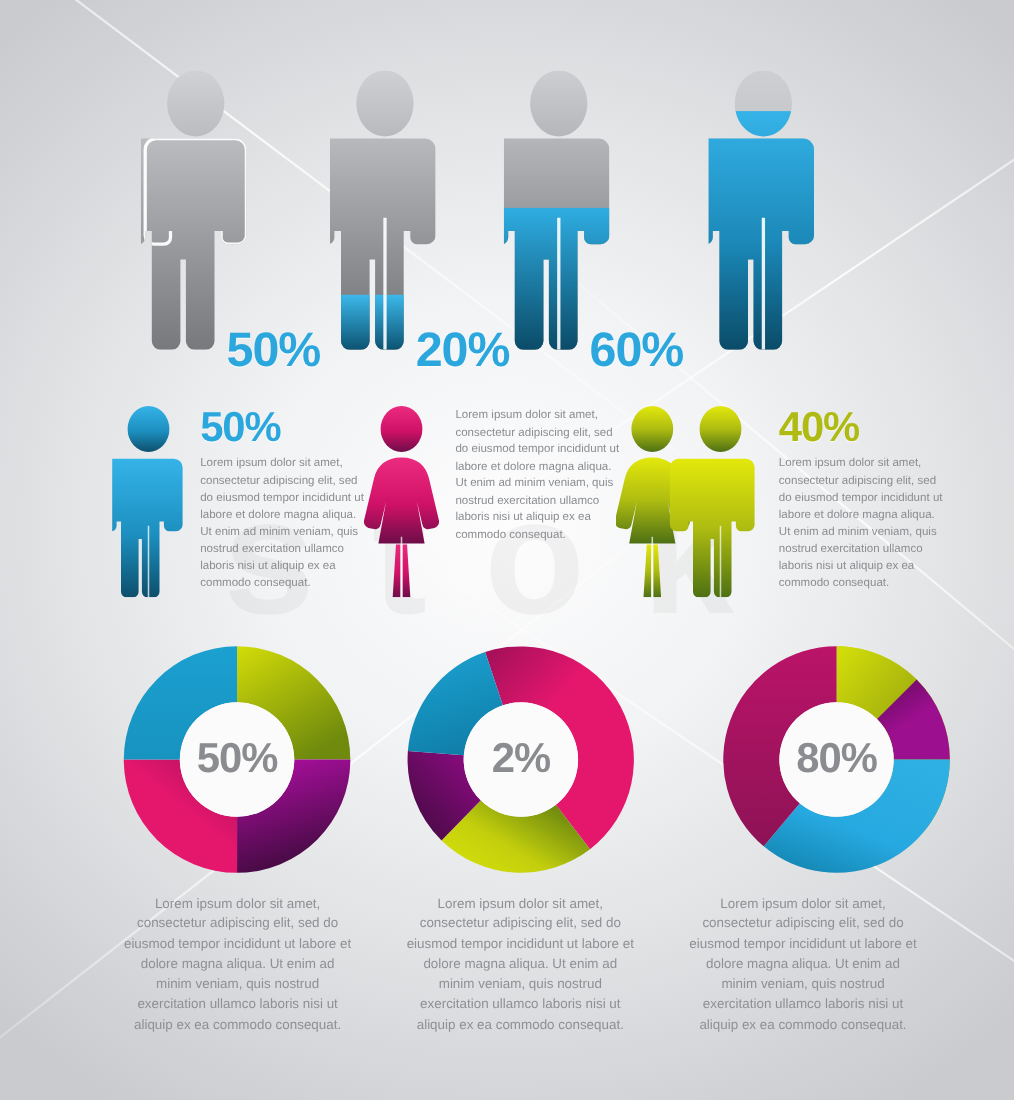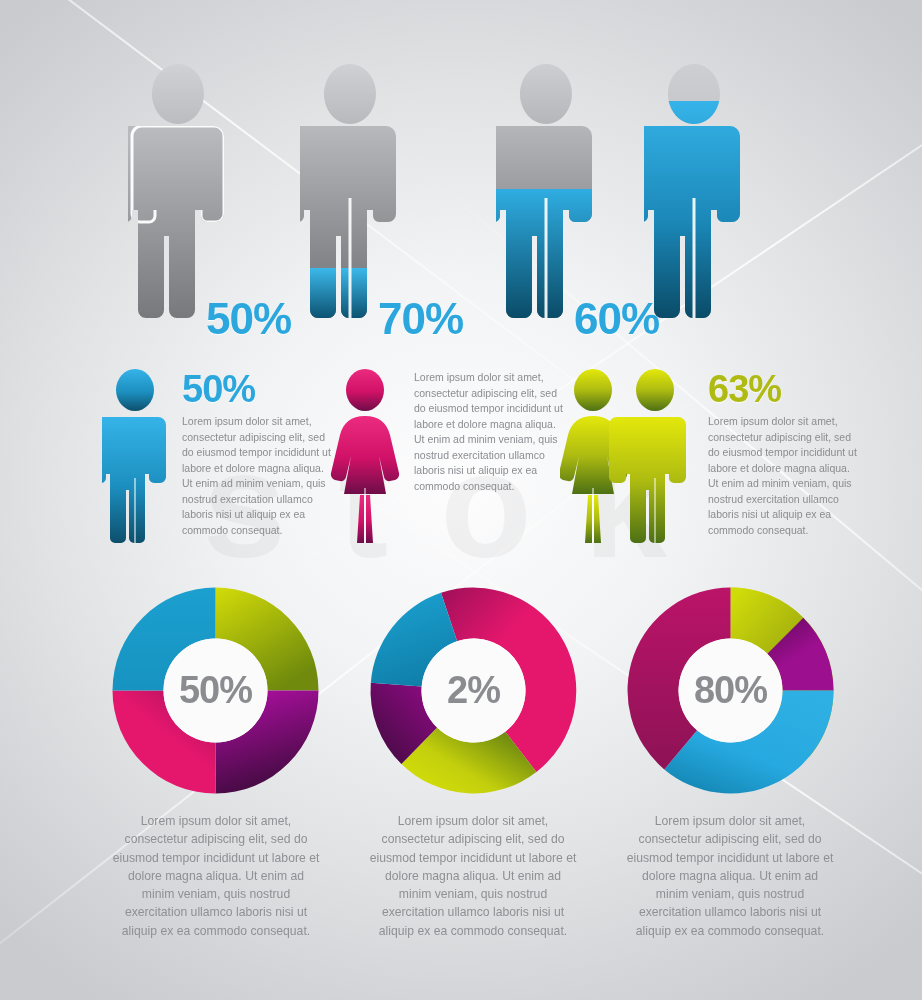--- a/index.html
+++ b/index.html
@@ -222,24 +222,24 @@
           </defs>
           <g clip-path="url(#cM2)">
             <rect x="0" y="0" width="100" height="258" fill="url(#gM2g)"></rect>
             <rect x="0" y="206" width="100" height="52" fill="url(#gM2b)"></rect>
           </g>
           <g clip-path="url(#cM2)" fill="none" stroke="#ffffff" stroke-width="3" opacity="0.9">
             <path d="M50 136 v122"></path>
           </g>
         </svg>
       </div>
-      <div class="man-pct">70%</div>
-    </div>
-
-    <div class="man-unit" style="left:478px">
+      <div class="man-pct">20%</div>
+    </div>
+
+    <div class="man-unit" style="left:440px">
       <div class="man-figure">
         <svg viewBox="0 0 100 258" xmlns="http://www.w3.org/2000/svg">
           <defs>
             <linearGradient id="gM3g" x1="0" y1="0" x2="0" y2="1">
               <stop offset="0" stop-color="#cdcfd2"></stop>
                 <stop offset="1" stop-color="#67696d"></stop>
             </linearGradient>
             <linearGradient id="gM3b" x1="0" y1="0" x2="0" y2="1">
               <stop offset="0" stop-color="#2fadE2"></stop>
                 <stop offset="1" stop-color="#0a4a66"></stop>
@@ -357,21 +357,21 @@
             <ellipse cx="95" cy="22" rx="19" ry="21"></ellipse>
             <path d="M72 49 h46 a8 8 0 0 1 8 8 v52 a6 6 0 0 1 -6 6 h-6 a5 5 0 0 1 -5 -5 v-4 h-4 v64 a5 5 0 0 1 -5 5 h-6 a5 5 0 0 1 -5 -5 v-48 h-3 v48 a5 5 0 0 1 -5 5 h-6 a5 5 0 0 1 -5 -5 v-64 h-4 v4 a5 5 0 0 1 -5 5 h-6 a6 6 0 0 1 -6 -6 v-52 a8 8 0 0 1 8 -8 Z"></path>
           </g>
           <g fill="none" stroke="#ffffff" stroke-width="1.4" opacity="0.7">
             <path d="M33 120 v55"></path>
               <path d="M95 110 v65"></path>
           </g>
         </svg>
       </div>
       <div class="person-body" style="left:148px">
-        <div class="person-pct" style="color:#afba13">63%</div>
+        <div class="person-pct" style="color:#afba13">40%</div>
         <div class="person-text">Lorem ipsum dolor sit amet, consectetur adipiscing elit, sed do eiusmod tempor incididunt ut labore et dolore magna aliqua. Ut enim ad minim veniam, quis nostrud exercitation ullamco laboris nisi ut aliquip ex ea commodo consequat.</div>
       </div>
     </div>
 
   </div>
 
   <div id="row-donuts">
 
     <div class="donut-unit" style="left:103px">
       <svg viewBox="0 0 225 225" xmlns="http://www.w3.org/2000/svg">
@@ -431,21 +431,21 @@
           <path d="M-32.5 -97.7 A103 103 0 0 1 62.9 81.5 L31.8 41.2 A52 52 0 0 0 -16.4 -49.3 Z" fill="url(#d2a)"></path>
           <path d="M62.9 81.5 A103 103 0 0 1 -72.1 73.5 L-36.4 37.1 A52 52 0 0 0 31.8 41.2 Z" fill="url(#d2b)"></path>
           <path d="M-72.1 73.5 A103 103 0 0 1 -102.7 -7.8 L-51.8 -3.9 A52 52 0 0 0 -36.4 37.1 Z" fill="url(#d2c)"></path>
           <path d="M-102.7 -7.8 A103 103 0 0 1 -32.5 -97.7 L-16.4 -49.3 A52 52 0 0 0 -51.8 -3.9 Z" fill="url(#d2d)"></path>
           <circle cx="0" cy="0" r="52" fill="#fbfbfc"></circle>
         </g>
       </svg>
       <div class="donut-center-label">2%</div>
     </div>
 
-    <div class="donut-unit" style="left:618px">
+    <div class="donut-unit" style="left:648px">
       <svg viewBox="0 0 225 225" xmlns="http://www.w3.org/2000/svg">
         <defs>
           <linearGradient id="d3a" x1="0" y1="0.2" x2="1" y2="1">
               <stop offset="0" stop-color="#d0db0a"></stop>
               <stop offset="1" stop-color="#9aa80e"></stop>
             </linearGradient>
           <linearGradient id="d3b" x1="0.2" y1="0" x2="0.8" y2="1">
               <stop offset="0" stop-color="#6a0a63"></stop>
               <stop offset="0.5" stop-color="#9c0f8f"></stop>
               <stop offset="1" stop-color="#9c0f8f"></stop>

